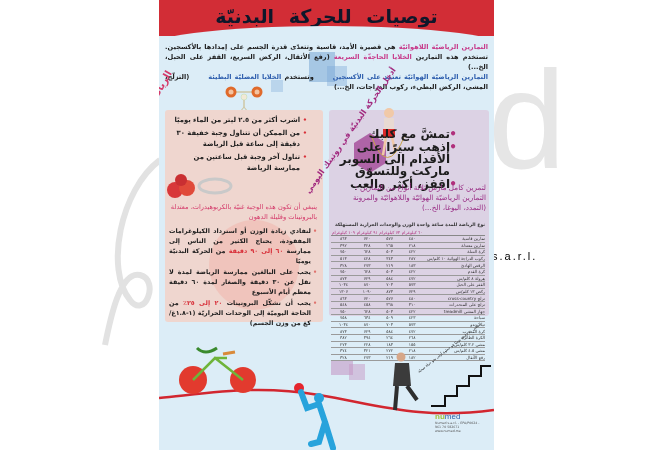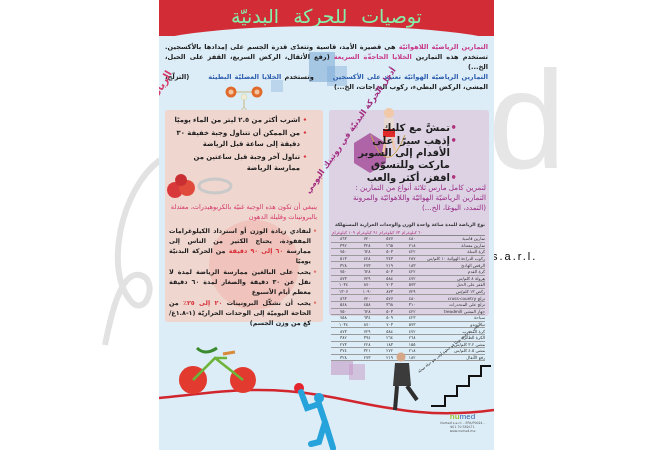--- a/index.html
+++ b/index.html
@@ -17,21 +17,21 @@
     background: #dcedf7; overflow: hidden; direction: rtl;
   }
   .header {
     position: absolute; left: 0; top: 0; width: 335px; height: 36px; background: #d22d36;
     display: flex; align-items: center; justify-content: center;
   }
   .header-curve {
     position: absolute; left: -20px; top: 26px; width: 375px; height: 24px;
     background: #dcedf7; border-radius: 50% 50% 0 0 / 100% 100% 0 0;
   }
-  .title { color: #86efac; font-size: 19px; font-weight: normal; word-spacing: 8px; position: relative; top: -2px; }
+  .title { color: #0f172a; font-size: 19px; font-weight: bold; word-spacing: 8px; position: relative; top: -2px; }
 
   .intro { position: absolute; left: 6px; right: 6px; top: 42px; font-size: 6.6px; line-height: 10px; color: #1d1d1d; font-weight: bold; text-align: justify; }
   .intro .hl-red { color: #c73a8a; }
   .intro .hl-blue { color: #2f5fae; margin-left: 16px; }
   .intro p { margin-bottom: 0; }
 
   .deco-sq { position: absolute; background: #7aa8d6; opacity: 0.55; }
   .dumbbell { position: absolute; left: 65px; top: 85px; width: 40px; height: 28px; }
 
   .panel-left {
@@ -43,42 +43,42 @@
     position: absolute; left: 170px; top: 110px; width: 160px; height: 206px;
     background: #dcd2e4; border-radius: 3px;
   }
   .vert-label-left { position: absolute; right: 305px; top: 100px; color: #d43a6a; font-size: 10px; font-weight: bold; transform: rotate(-60deg); transform-origin: center; white-space: nowrap; }
   .vert-label-right { position: absolute; left: 116px; top: 125px; color: #a1297f; font-size: 8px; font-weight: bold; transform: rotate(-55deg); white-space: pre; line-height: 11px; text-align: center; }
 
   .tips-left { position: absolute; left: 8px; top: 115px; width: 140px; font-size: 6.8px; line-height: 11px; font-weight: bold; color: #1d1d1d; list-style: none; }
   .tips-left li { position: relative; padding-right: 7px; margin-bottom: 2px; }
   .tips-left li::before { content: "•"; position: absolute; right: 0; color: #d9323a; }
 
-  .tips-right { position: absolute; left: 178px; top: 122px; width: 120px; font-size: 10px; line-height: 12px; font-weight: bold; color: #1d1d1d; list-style: none; }
+  .tips-right { position: absolute; left: 178px; top: 128px; width: 120px; font-size: 12px; line-height: 12px; font-weight: bold; color: #1d1d1d; list-style: none; }
   .tips-right li { position: relative; padding-right: 7px; margin-bottom: 1px; }
   .tips-right li::before { content: "•"; position: absolute; right: 0; color: #b0307c; }
 
   .meal-note { position: absolute; left: 10px; top: 202px; width: 148px; font-size: 6.6px; line-height: 10px; color: #d43a6a; text-align: right; }
 
   .facts { position: absolute; left: 10px; top: 226px; width: 148px; font-size: 6.4px; line-height: 10px; color: #1d1d1d; font-weight: bold; text-align: justify; }
   .facts p { position: relative; padding-right: 6px; margin-bottom: 1px; }
   .facts p::before { content: "•"; position: absolute; right: 0; color: #e0736e; }
   .facts .hl { color: #d8303a; margin-top: 8px; }
 
   .exercise-note { position: absolute; left: 173px; top: 183px; width: 154px; font-size: 7.2px; line-height: 10px; color: #9a2f86; }
 
   .tbl-wrap { position: absolute; left: 172px; top: 222px; width: 154px; }
   .tbl-caption { font-size: 4.6px; font-weight: bold; color: #333; margin-bottom: 2px; }
   table { width: 100%; border-collapse: collapse; font-size: 4.2px; color: #333; }
   th { color: #b0307c; font-weight: normal; text-align: center; padding: 0.5px 0; border-bottom: 0.5px solid #888; }
   td { text-align: center; padding: 0.3px 0; border-bottom: 0.5px solid #9a9a9a; height: 5.9px; }
   td.act { text-align: right; width: 40%; }
 
   .curve-line { position: absolute; left: 0; top: 0; width: 335px; height: 450px; pointer-events: none; }
-  .footer { position: absolute; left: 276px; top: 412px; width: 55px; direction: ltr; text-align: center; }
+  .footer { position: absolute; left: 276px; top: 412px; width: 55px; direction: ltr; text-align: left; }
   .logo { font-size: 8px; color: #2e62aa; font-family: "Liberation Sans", sans-serif; }
   .logo b { color: #9fc23a; }
   .footer-text { font-size: 3.2px; color: #555; line-height: 4.2px; }
 </style>
 </head>
 <body>
 
 <div class="watermark wm-left">
   <svg viewBox="0 0 70 200">
     <path d="M60 10 C 20 40, 5 120, 30 150 C 45 170, 60 130, 40 125 C 20 120, 10 170, 5 195" fill="none" stroke="#e2e2e2" stroke-width="6"></path>

